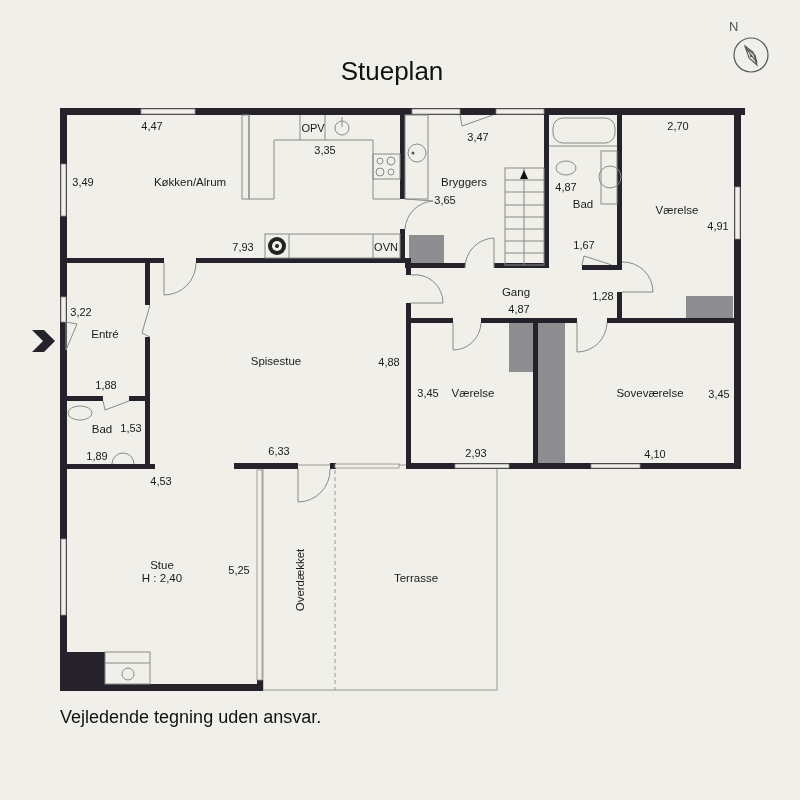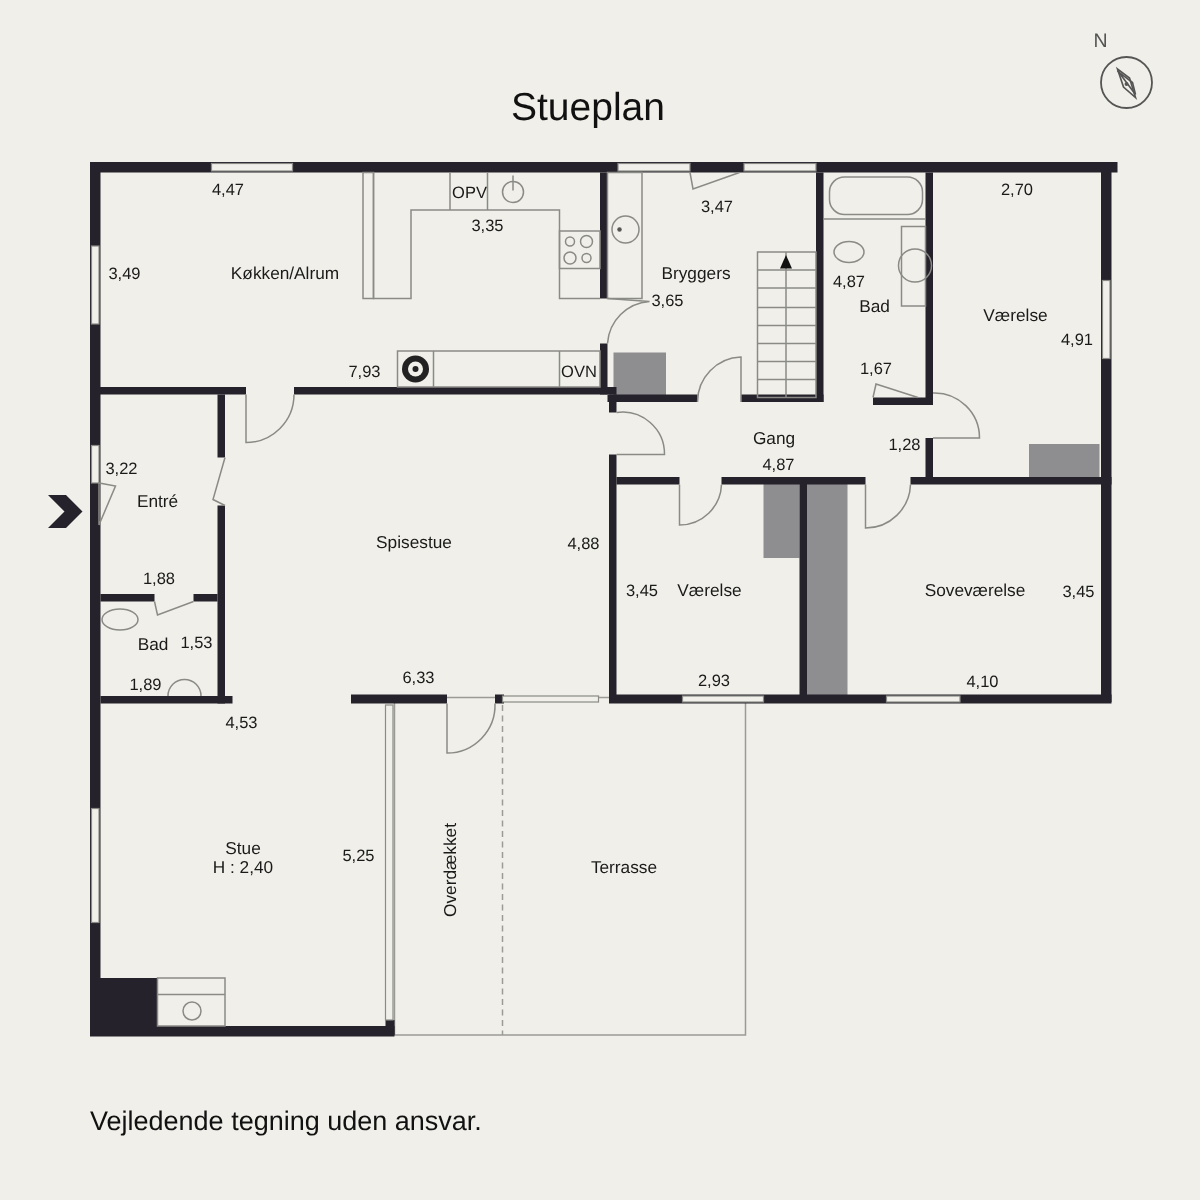--- a/index.html
+++ b/index.html
@@ -1,19 +1,19 @@
 <!DOCTYPE html>
 <html><head>
 <meta charset="utf-8">
 <style>
   html, body { margin: 0; padding: 0; }
   body { width: 800px; height: 800px; background: #f0efe9; overflow: hidden; position: relative; font-family: "Liberation Sans", sans-serif; }
   #plan { position: absolute; left: 0; top: 0; width: 800px; height: 800px; }
   .title { position: absolute; left: 0; width: 784px; top: 56px; text-align: center; font-size: 26px; color: #111; }
-  .disclaimer { position: absolute; left: 60px; top: 707px; font-size: 18px; color: #111; margin-top: 30px; }
+  .disclaimer { position: absolute; left: 60px; top: 707px; font-size: 18px; color: #111; }
   .compass-n { position: absolute; left: 729px; top: 19px; font-size: 13px; color: #555; }
   svg text { font-family: "Liberation Sans", sans-serif; fill: #1a1a1a; }
   .lbl { font-size: 11.5px; }
   .dim { font-size: 11px; }
   .wall { fill: #25222b; }
   .fix { fill: none; stroke: #8a8a86; stroke-width: 1; }
   .win { fill: #f0efe9; stroke: #8a8a86; stroke-width: 0.8; }
   .door { fill: none; stroke: #8a8a86; stroke-width: 1; }
   .grey { fill: #8e8d90; }
 </style>

